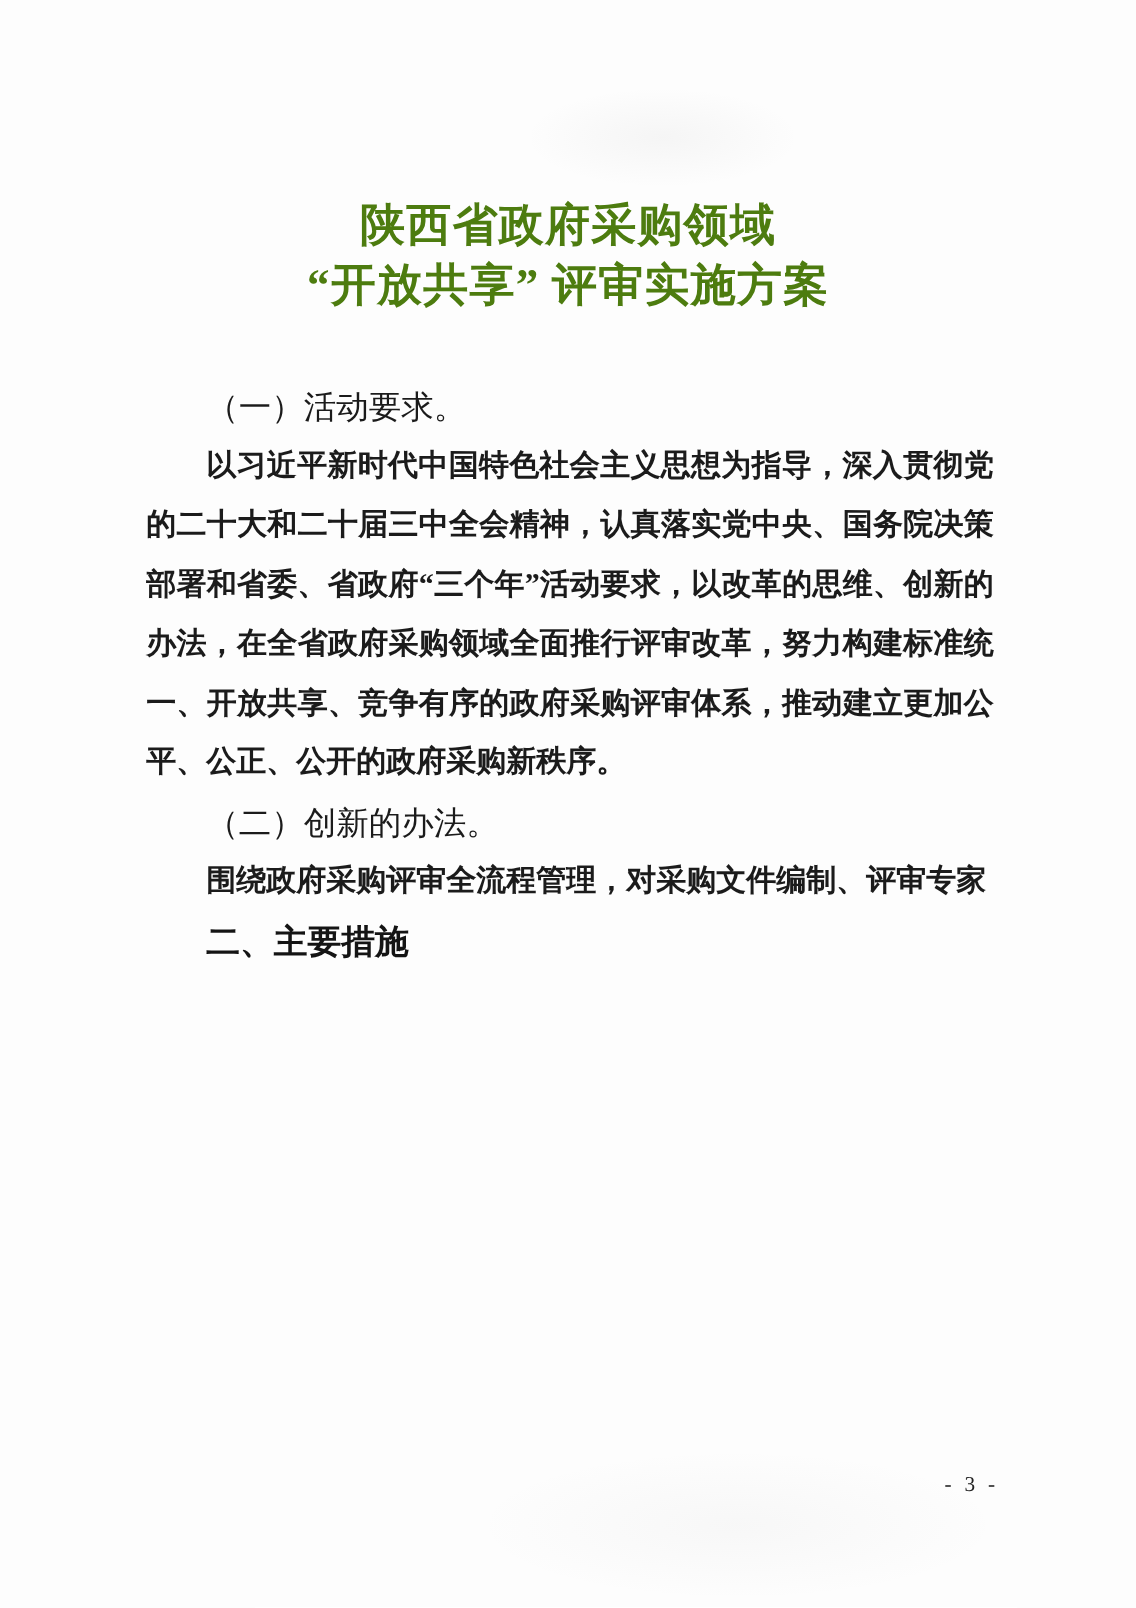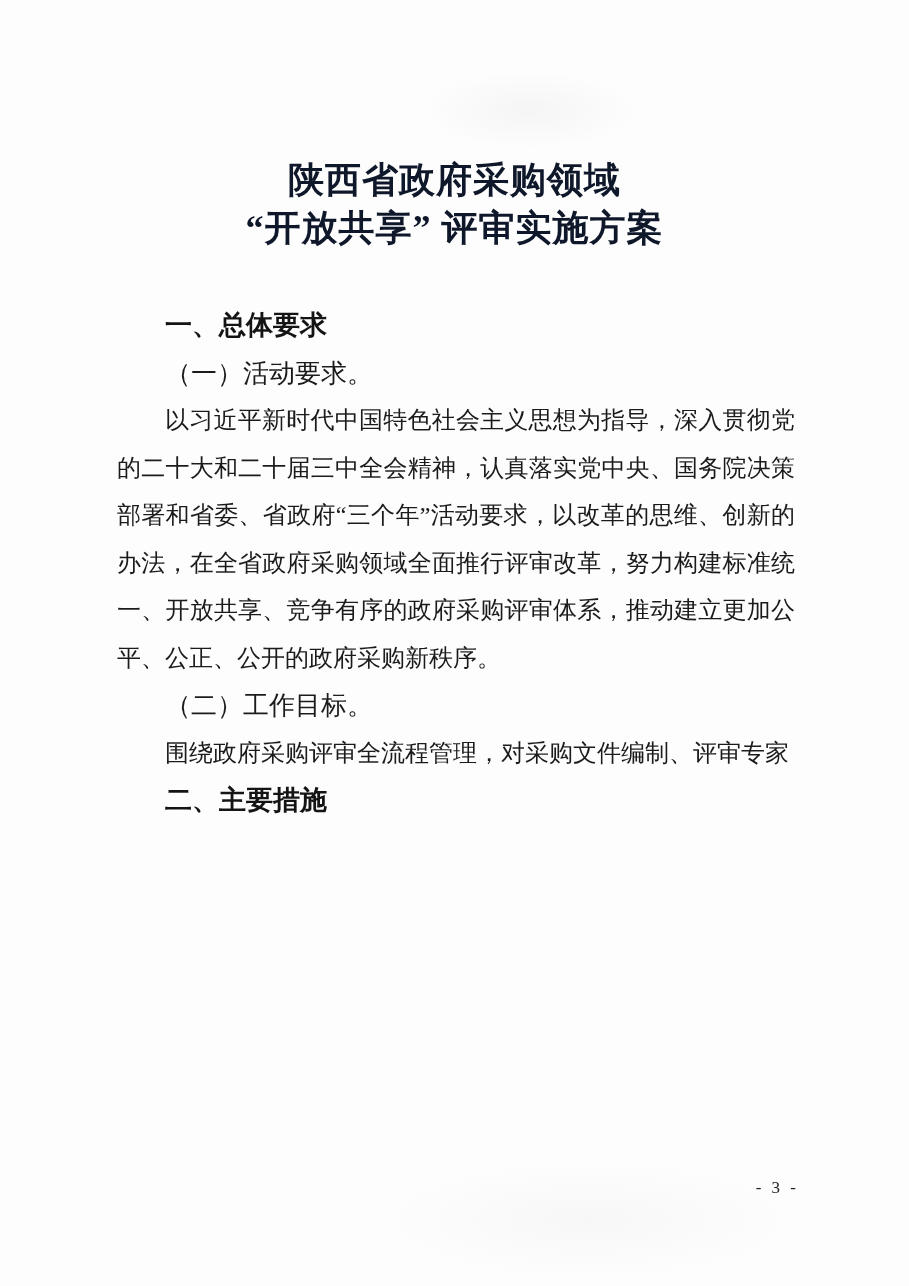--- a/index.html
+++ b/index.html
@@ -35,21 +35,21 @@
     position: absolute;
     top: 156px;
     left: 0;
     width: 100%;
     text-align: center;
     font-family: "Liberation Serif", serif;
     font-weight: bold;
     font-size: 36px;
     line-height: 48px;
     letter-spacing: 1px;
-    color: #0f172a;
+    color: #4d7c0f;
   }
   .doc-body {
     position: absolute;
     top: 302px;
     left: 117px;
     width: 678px;
     font-size: 24px;
     line-height: 47.5px;
     text-align: justify;
   }
@@ -60,20 +60,21 @@
     font-size: 27px;
     padding-left: 48px;
     color: #141414;
   }
   .sec.h2 {
     font-size: 26px;
     padding-left: 48px;
   }
   .sec.p {
     text-indent: 2em;
+    font-weight: bold;
   }
   .page-number {
     position: absolute;
     top: 1178px;
     right: 110px;
     font-size: 17px;
     letter-spacing: 3px;
     color: #222222;
   }
 </style>
@@ -84,23 +85,22 @@
 
   <div class="artifact-top"></div>
   <div class="artifact-bottom"></div>
 
   <div class="title-block">
     <div>陕西省政府采购领域</div>
     <div>“开放共享” 评审实施方案</div>
   </div>
 
   <div class="doc-body">
-    <div class="sec h1">一、总体要求</div>
     <div class="sec h2">（一）活动要求。</div>
     <div class="sec p">以习近平新时代中国特色社会主义思想为指导，深入贯彻党的二十大和二十届三中全会精神，认真落实党中央、国务院决策部署和省委、省政府“三个年”活动要求，以改革的思维、创新的办法，在全省政府采购领域全面推行评审改革，努力构建标准统一、开放共享、竞争有序的政府采购评审体系，推动建立更加公平、公正、公开的政府采购新秩序。</div>
-    <div class="sec h2">（二）工作目标。</div>
+    <div class="sec h2">（二）创新的办法。</div>
     <div class="sec p">围绕政府采购评审全流程管理，对采购文件编制、评审专家</div>
     <div class="sec h1">二、主要措施</div>
   </div>
 
   <div class="page-number">- 3 -</div>
 
 </div>
 
 </body></html>

